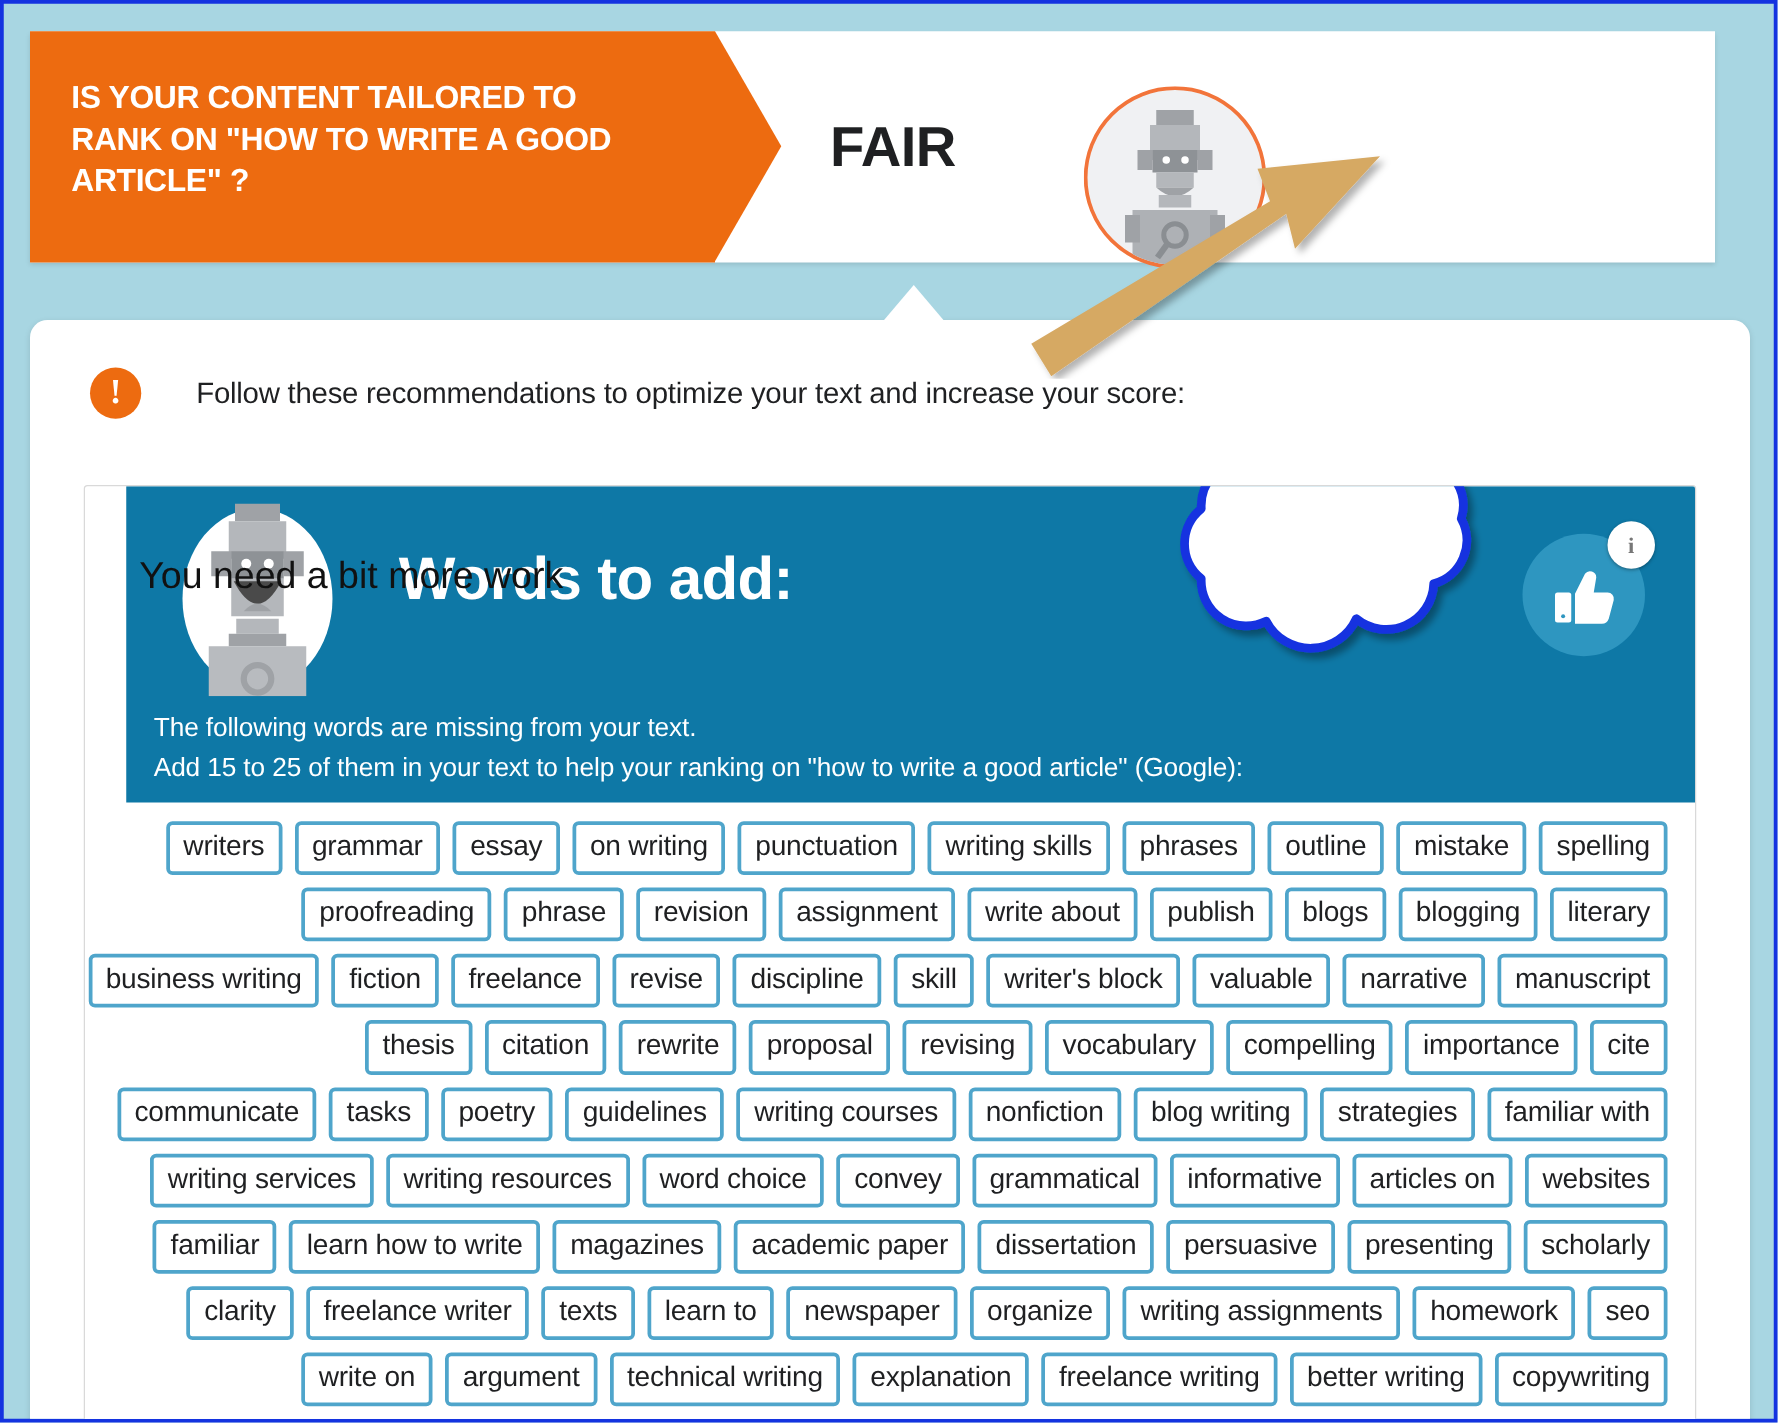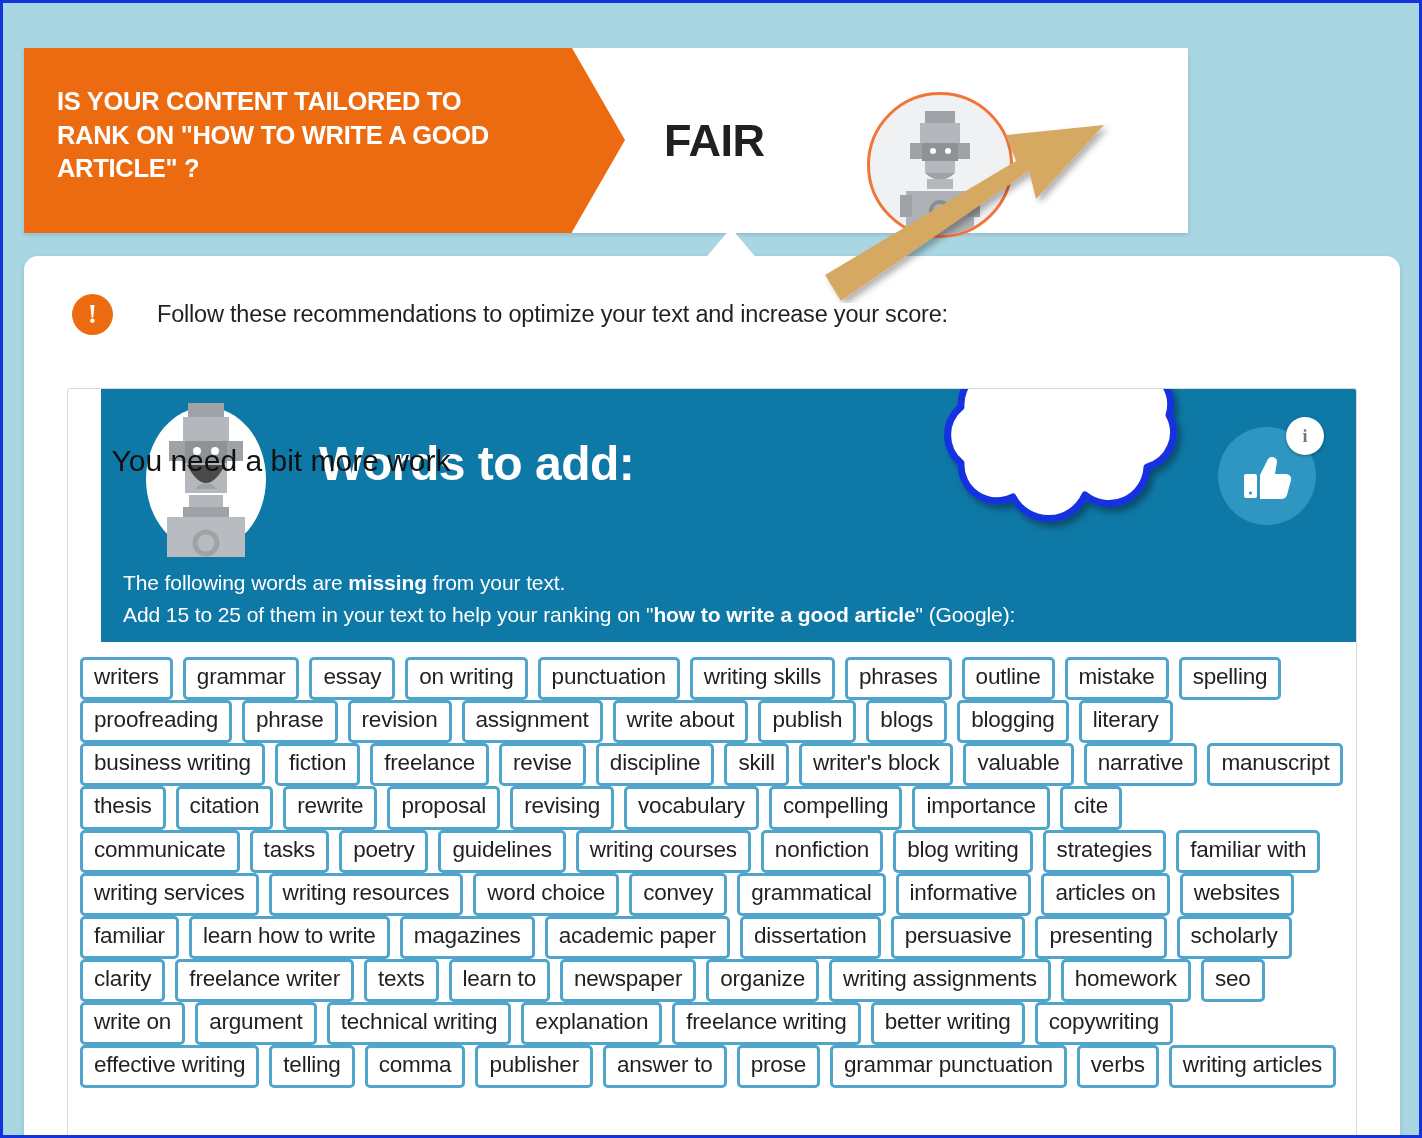--- a/index.html
+++ b/index.html
@@ -11,24 +11,23 @@
   body {
     background: #A8D6E2;
     border: 3px solid #1433E0;
     position: relative;
   }
 
   
   #top-bar {
     position: absolute;
     left: 21px; top: 22px;
-    width: 1164px; height: 185px;
+    width: 1348px; height: 185px;
     background: #FFFFFF;
     box-shadow: 0 2px 4px rgba(0,0,0,0.12);
-    margin-top: 23px;
   }
   #question-banner {
     position: absolute;
     left: 0; top: 0;
     width: 548px; height: 185px;
     background: #ED6B10;
     z-index: 2;
   }
   #question-banner .arrow-point {
     position: absolute;
@@ -174,21 +173,21 @@
     letter-spacing: -0.5px;
   }
   #card-desc {
     position: absolute;
     left: 22px; top: 178px;
     color: #FFFFFF;
     font-size: 21px;
     line-height: 1.52;
     letter-spacing: -0.1px;
   }
-  #card-desc b { font-weight: bold; text-align: center; }
+  #card-desc b { font-weight: normal; text-align: center; }
 
   
   #speech-bubble {
     position: absolute;
     left: 790px; top: -52px;
     width: 360px; height: 200px;
     z-index: 4;
   }
   #bubble-text {
     position: absolute;
@@ -228,20 +227,22 @@
   }
 
   
   #tag-area {
     padding: 15px 12px 0 12px;
     background: #fff;
   }
   .tag-row {
     display: flex;
     flex-wrap: nowrap;
+    margin-bottom: 10px;
+    justify-content: flex-end;
   }
   .tag {
     border: 3px solid #4FA5CB;
     border-radius: 5px;
     background: #FFFFFF;
     color: #1F2022;
     font-size: 22.5px;
     letter-spacing: -0.2px;
     padding: 3px 11px 6px 11px;
     margin-right: 10px;

